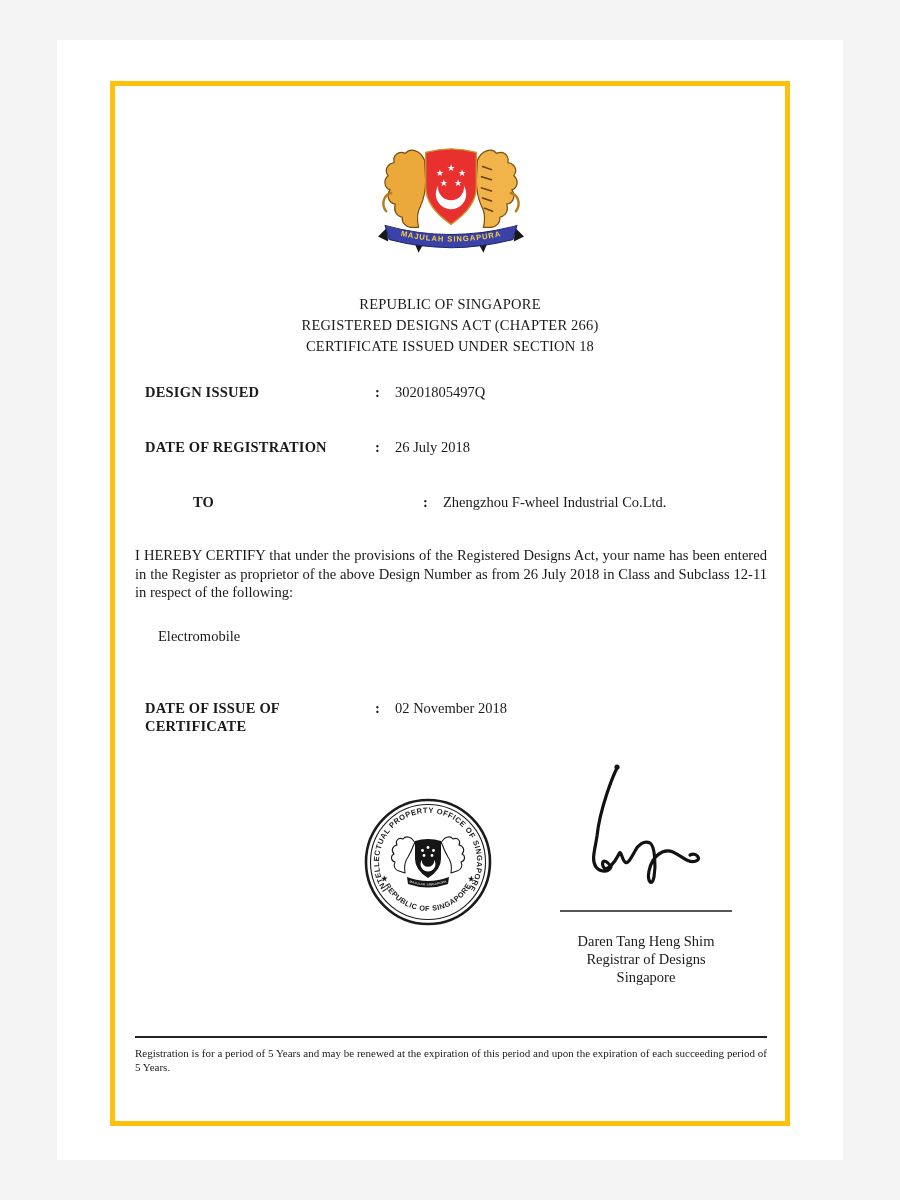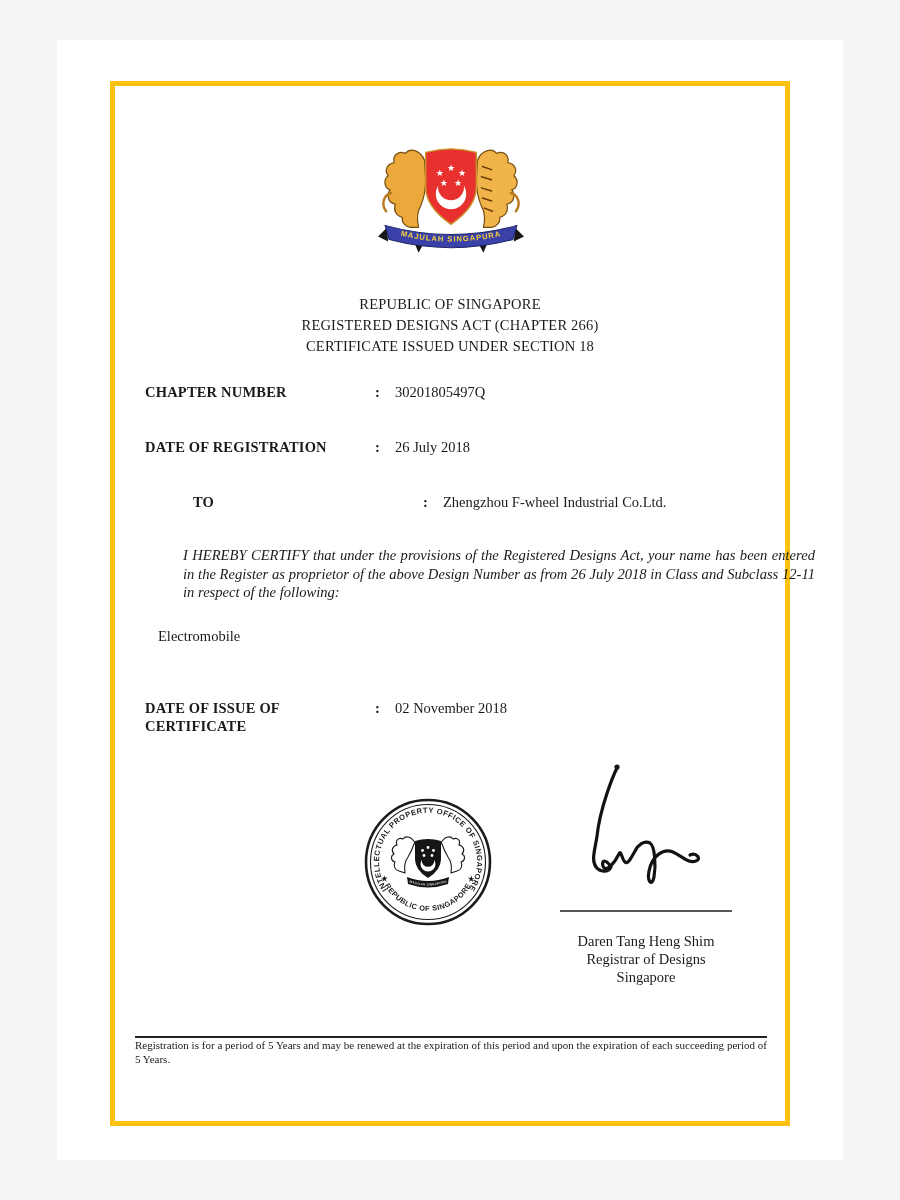--- a/index.html
+++ b/index.html
@@ -30,37 +30,36 @@
   }
   .row-1{top:343px;}
   .row-2{top:398px;}
   .row-3{top:453px;margin-left:48px;}
   .row-4{top:659px;}
   .field-label{width:230px;font-weight:bold;letter-spacing:0.2px;}
   .field-sep{width:20px;font-weight:bold;}
   .field-value{flex:1;}
   .cert-paragraph{
     position:absolute;left:78px;top:506px;width:632px;
-    font-style:italic;font-size:14.6px;line-height:18.7px;
+    font-size:14.6px;line-height:18.7px;
     text-align:justify;
-    margin-left:48px;
   }
   .design-subject{
     position:absolute;left:101px;top:588px;font-size:14.5px;
   }
   .seal{position:absolute;left:306px;top:757px;width:130px;height:130px;}
   .signature{position:absolute;left:512px;top:708px;width:175px;height:158px;}
   .signatory-block{
     position:absolute;left:503px;top:870px;width:172px;
     border-top:2px solid #555;padding-top:20px;
     text-align:center;font-size:14.5px;line-height:18px;
   }
   .footer-block{
     position:absolute;left:78px;top:996px;width:632px;
-    border-top:2px solid #222;padding-top:0;
+    border-top:2px solid #222;padding-top:8px;
     font-size:11px;line-height:14px;text-align:justify;
   }
 </style>
 </head>
 <body>
 
 <div class="page">
 
   <div class="gold-frame"></div>
 
@@ -97,21 +96,21 @@
     </text>
   </svg>
 
   <div class="title-block">
     <div>REPUBLIC OF SINGAPORE</div>
     <div>REGISTERED DESIGNS ACT (CHAPTER 266)</div>
     <div>CERTIFICATE ISSUED UNDER SECTION 18</div>
   </div>
 
   <div class="field-row row-1">
-    <div class="field-label">CHAPTER NUMBER</div>
+    <div class="field-label">DESIGN ISSUED</div>
     <div class="field-sep">:</div>
     <div class="field-value">30201805497Q</div>
   </div>
 
   <div class="field-row row-2">
     <div class="field-label">DATE OF REGISTRATION</div>
     <div class="field-sep">:</div>
     <div class="field-value">26 July 2018</div>
   </div>
 

